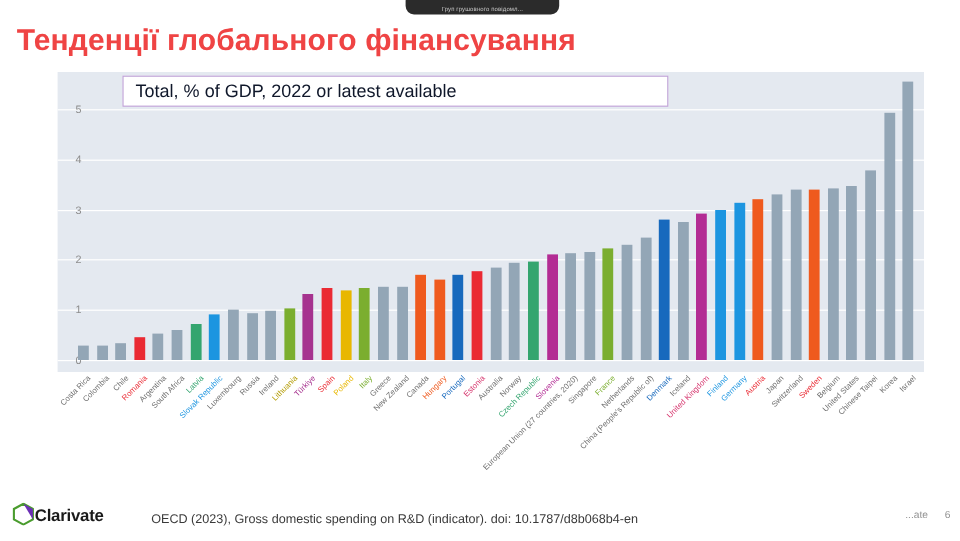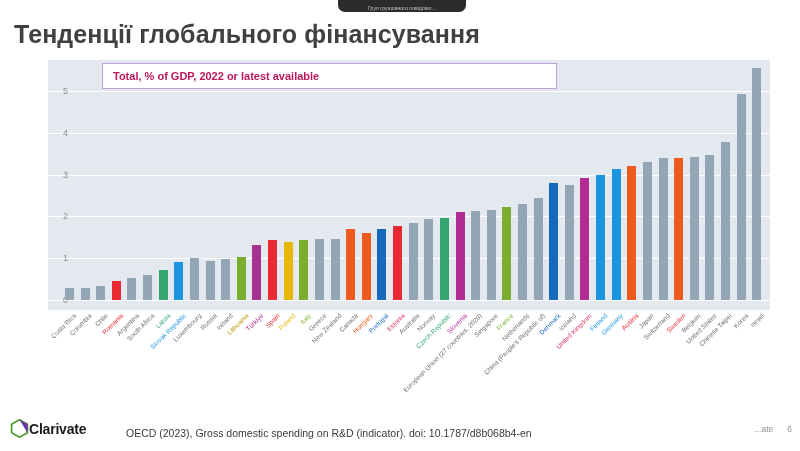--- a/index.html
+++ b/index.html
@@ -26,21 +26,21 @@
     white-space:nowrap;
     letter-spacing:.1px;
     padding-bottom:1px;
     opacity:.9;
   }
 
   
   #slide-title{
     position:absolute;left:14px;top:20px;
     font-size:25px;font-weight:bold;
-    color:#404040;
+    color:#ef4444;
     letter-spacing:.1px;
     white-space:nowrap;
   }
 
   
   #chart-panel{
     position:absolute;left:48px;top:60px;
     width:722px;height:250px;
     background:#e4e9f0;
   }
@@ -63,21 +63,21 @@
     position:absolute;left:54px;top:3px;
     width:455px;height:26px;
     background:#ffffff;
     border:1px solid #c0a4d8;
     box-sizing:border-box;
     display:flex;align-items:center;
     padding-left:10px;
     z-index:5;
   }
   #legend-box .legend-text{
-    font-size:11px;font-weight:bold;color:#be185d;
+    font-size:15px;font-weight:normal;color:#0f172a;
     white-space:nowrap;
   }
 
   
   #bars{
     position:absolute;left:0;top:0;right:0;bottom:0;
     z-index:2;
   }
   .bar{
     position:absolute;

